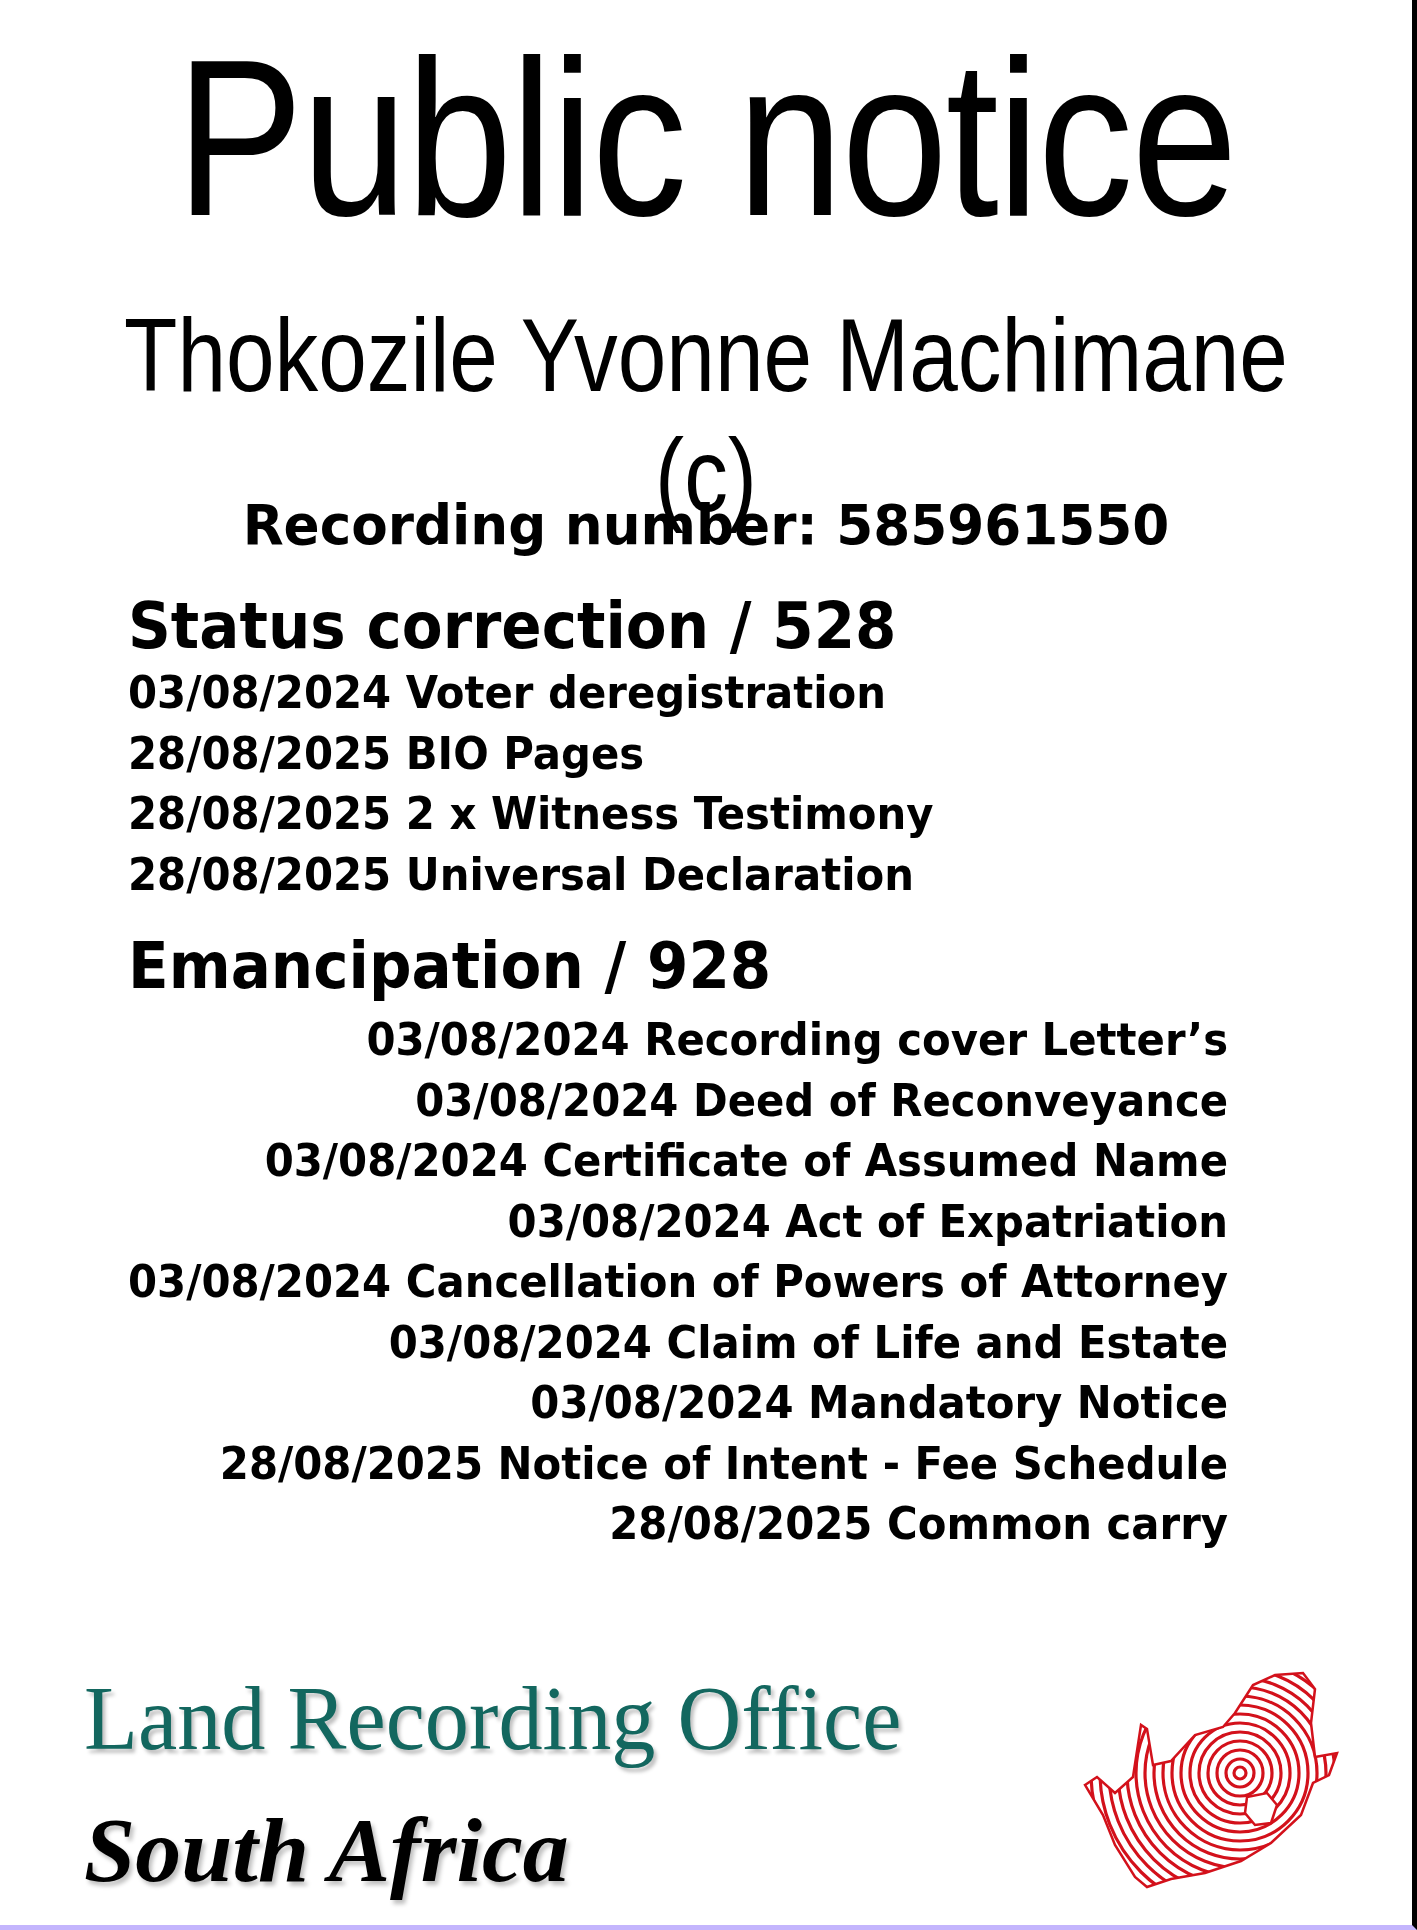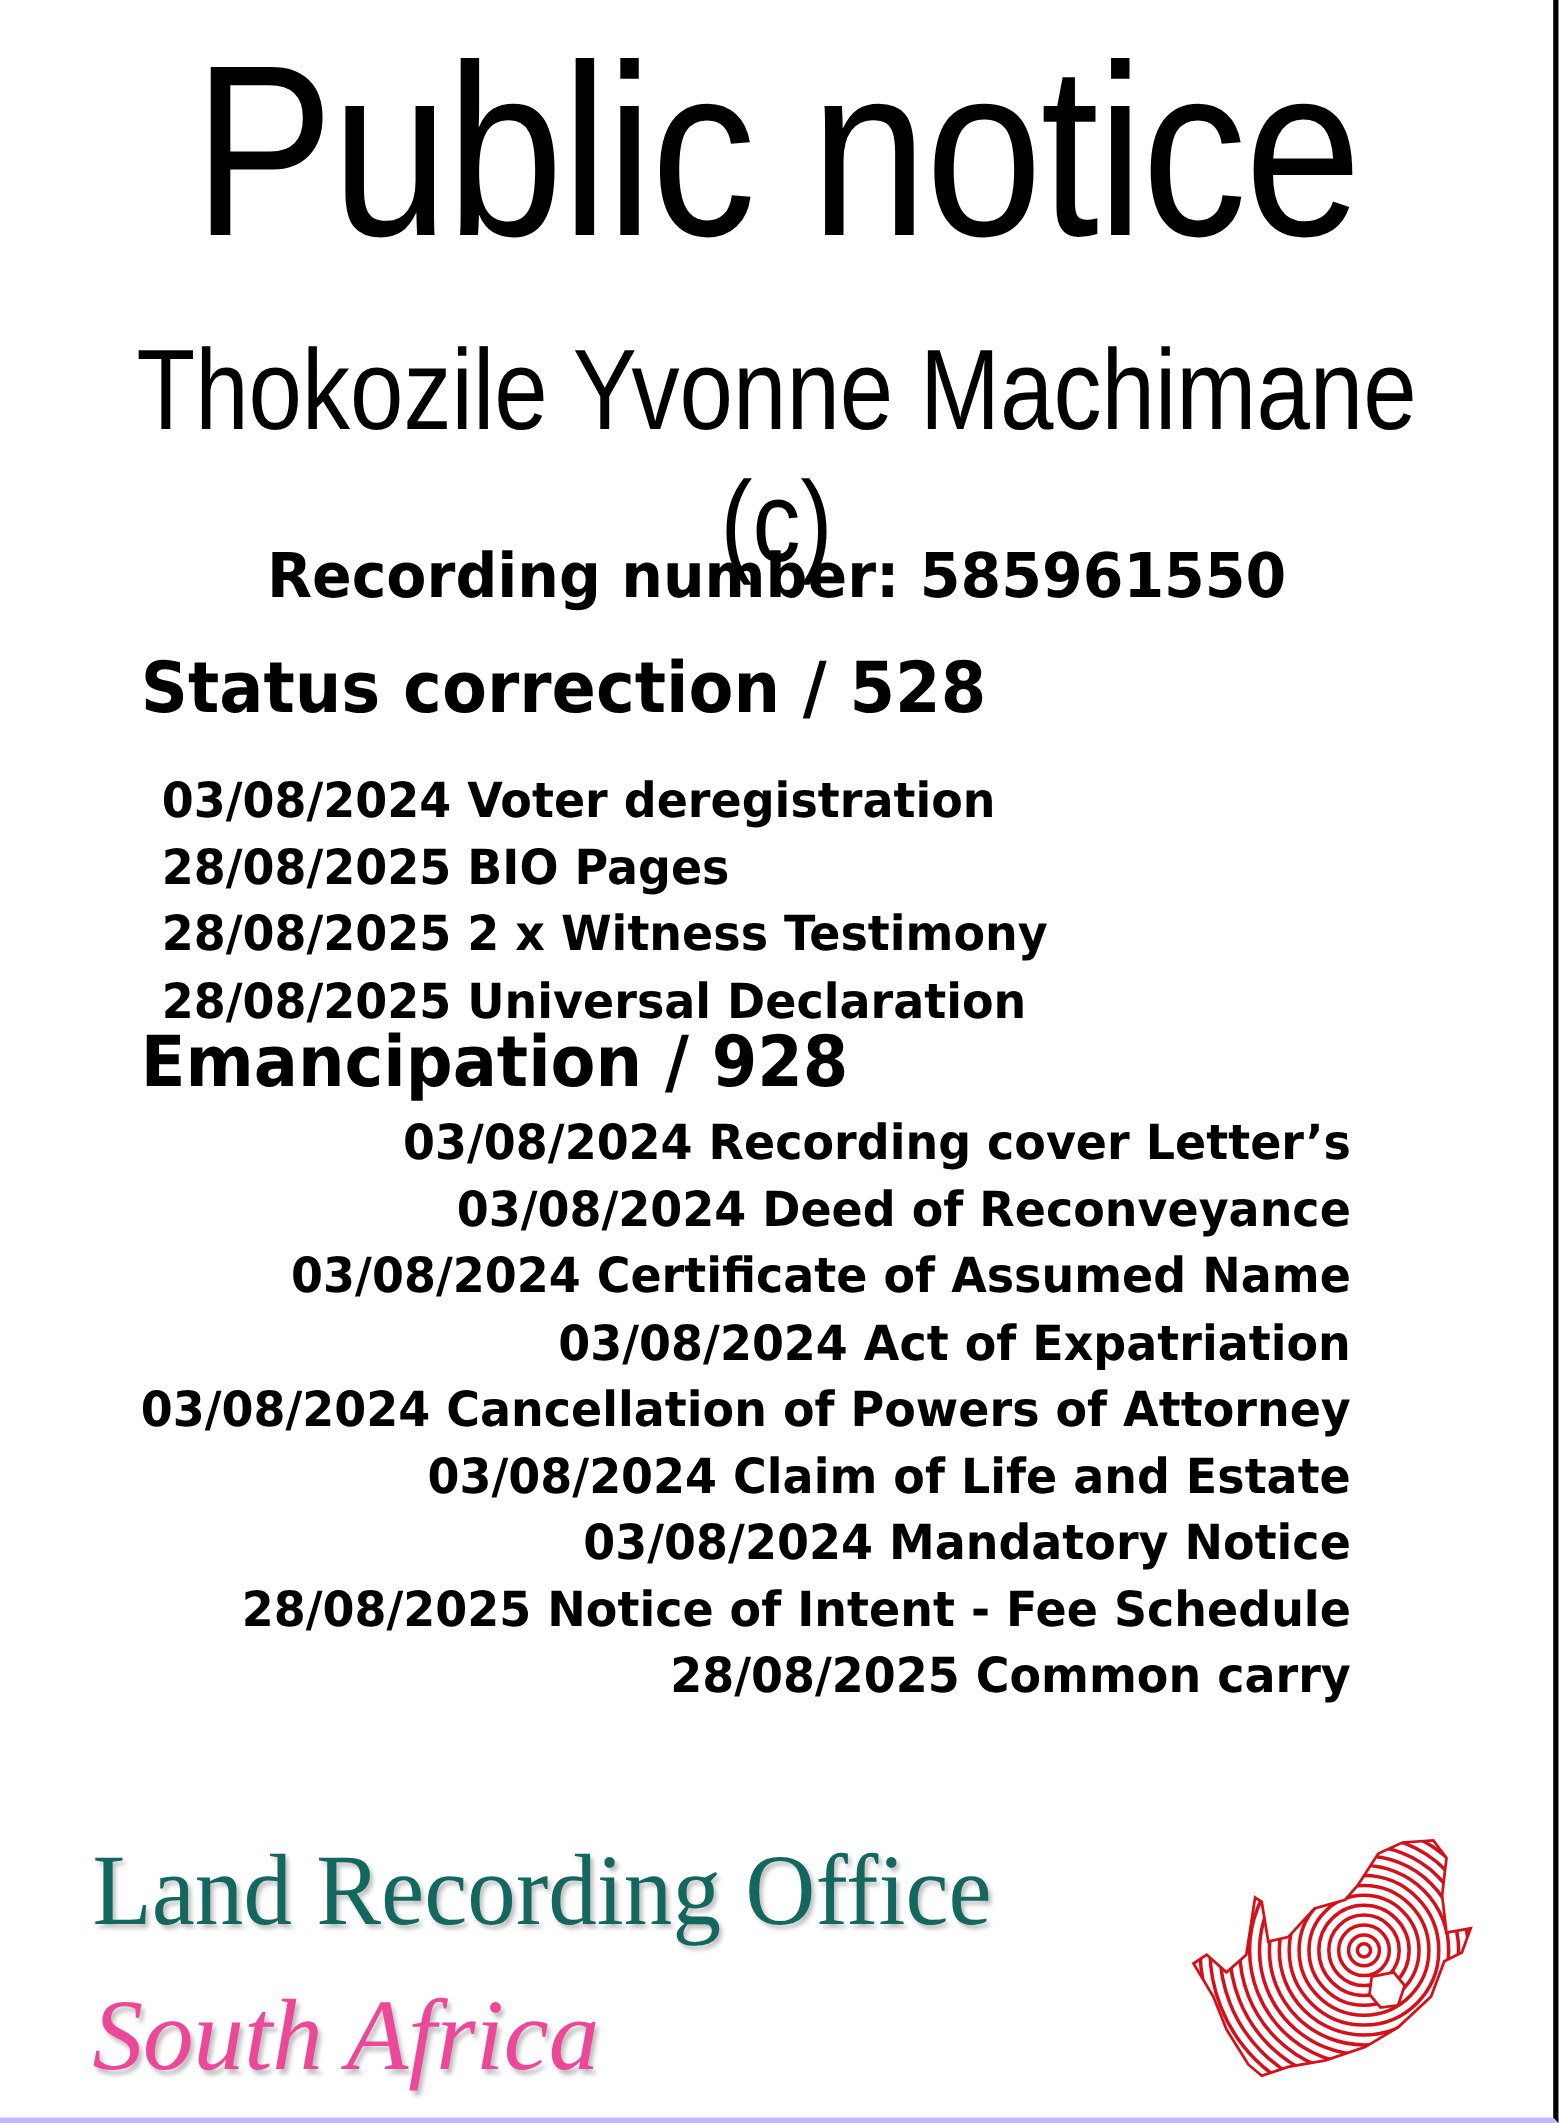--- a/index.html
+++ b/index.html
@@ -41,37 +41,38 @@
     .logo-line1 {
       position: absolute; left: 84px; top: 1668px;
       font-family: "Liberation Serif", serif; font-size: 92px; line-height: 100px;
       color: #13675f; white-space: nowrap;
       text-shadow: 3px 4px 4px rgba(0,0,0,0.25);
       transform: scaleX(0.96); transform-origin: left center;
     }
     .logo-line2 {
       position: absolute; left: 84px; top: 1800px;
       font-family: "Liberation Serif", serif; font-style: italic; font-size: 92px;
-      line-height: 100px; color: #ec4899; white-space: nowrap;
+      line-height: 100px; color: #000000; white-space: nowrap;
       text-shadow: 3px 4px 4px rgba(0,0,0,0.25);
+      font-weight: bold;
     }
     .map {
       position: absolute; left: 1075px; top: 1665px; width: 270px; height: 230px;
     }
   </style>
 </head>
 <body>
 
 <div class="page">
   <div class="title">Public notice</div>
   <div class="name">Thokozile Yvonne Machimane (c)</div>
   <div class="recnum">Recording number: 585961550</div>
 
   <div class="section-head" style="top:588px;">Status correction / 528</div>
-  <ul class="list" style="top:699px;margin-left:19px;">
+  <ul class="list" style="top:663px;">
     <li>03/08/2024 Voter deregistration</li>
     <li>28/08/2025 BIO Pages</li>
     <li>28/08/2025 2 x Witness Testimony</li>
     <li>28/08/2025 Universal Declaration</li>
   </ul>
 
   <div class="section-head" style="top:928px;">Emancipation / 928</div>
   <ul class="list" style="top:1010px;text-align:right;">
     <li>03/08/2024 Recording cover Letter’s</li>
     <li>03/08/2024 Deed of Reconveyance</li>

